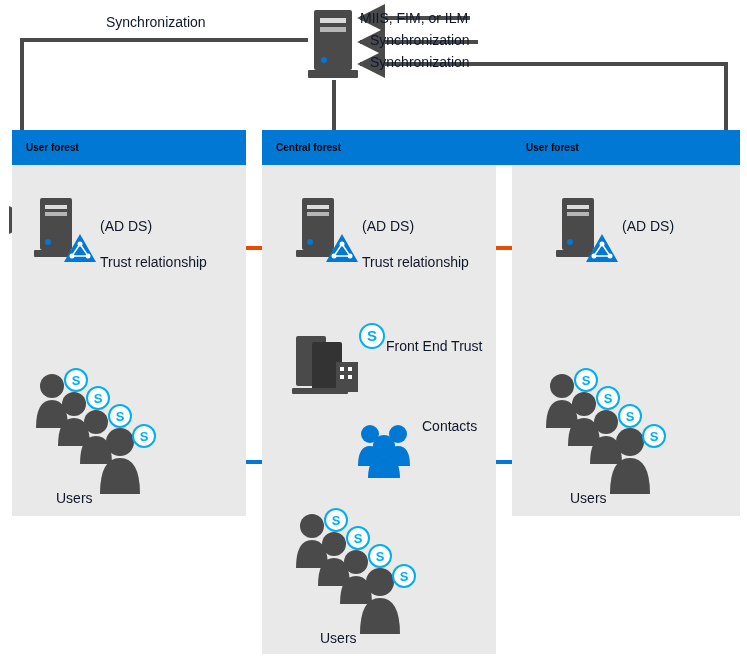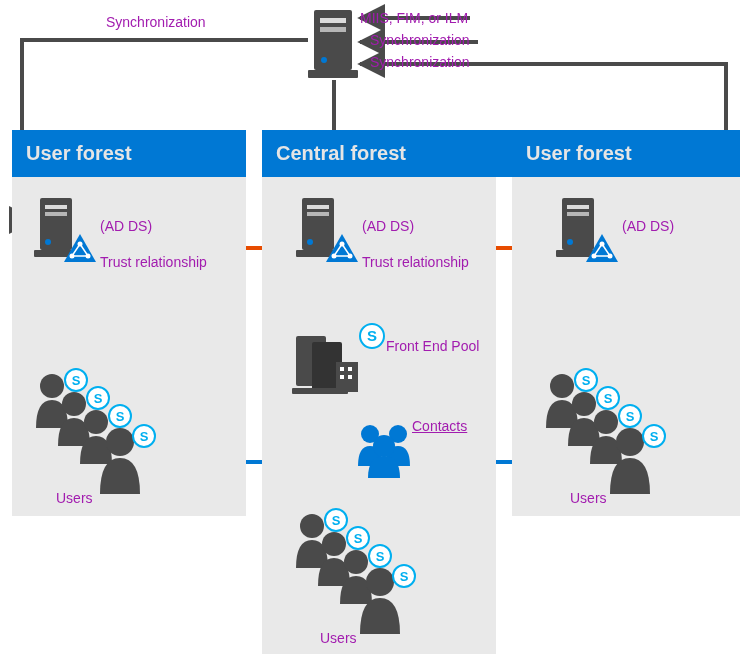--- a/index.html
+++ b/index.html
@@ -1,20 +1,20 @@
 <!DOCTYPE html>
 <html><head>
 <meta charset="utf-8">
 <style>
   * { box-sizing: border-box; }
   body { margin: 0; font-family: "Segoe UI", Arial, sans-serif; font-size: 14px; color: #333; }
   .canvas { position: relative; width: 747px; height: 664px; background: #fff; }
   .forest-box { position: absolute; background: #e9e9e9; }
-  .forest-header { position: absolute; background: #0078d4; color: #e5e5e5; font-weight: 600; padding: 12px 14px; font-size: 20px; }
-  .label { position: absolute; color: #a21caf; }
+  .forest-header { position: absolute; background: #0078d4; color: #000000; font-weight: 600; padding: 12px 14px; font-size: 10px; }
+  .label { position: absolute; color: #0f172a; }
   svg.layer { position: absolute; top: 0; left: 0; width: 747px; height: 664px; pointer-events: none; }
   .icon-server { position: absolute; }
   .icon-ad { position: absolute; }
   .icon-users { position: absolute; }
   .icon-pool { position: absolute; }
   .icon-contacts { position: absolute; }
 </style>
 </head>
 <body>
 
@@ -156,35 +156,35 @@
       <rect x="48" y="43" width="4" height="4" fill="#fff"></rect>
         <rect x="56" y="43" width="4" height="4" fill="#fff"></rect>
     </svg>
   </div>
   <div style="position:absolute; left:358px; top:322px;">
     <svg width="28" height="28">
         <circle cx="14" cy="14" r="12" fill="#fff" stroke="#00aff0" stroke-width="2"></circle>
         <text x="14" y="19" text-anchor="middle" font-size="15" font-weight="700" fill="#00aff0">S</text>
       </svg>
   </div>
-  <div class="label" style="left:386px; top:338px;">Front End Pool</div>
+  <div class="label" style="left:386px; top:338px;">Front End Trust</div>
 
   <div class="icon-contacts" style="left:352px; top:420px;">
     <svg width="68" height="58">
       <g fill="#0078d4">
         <circle cx="18" cy="14" r="9"></circle>
           <path d="M6 46 Q6 26 18 26 Q30 26 30 46 Z"></path>
         <circle cx="46" cy="14" r="9"></circle>
           <path d="M34 46 Q34 26 46 26 Q58 26 58 46 Z"></path>
         <circle cx="32" cy="26" r="11"></circle>
           <path d="M16 58 Q16 36 32 36 Q48 36 48 58 Z"></path>
       </g>
     </svg>
   </div>
-  <div class="label" style="left:412px; top:418px;text-decoration:underline;">Contacts</div>
+  <div class="label" style="left:422px; top:418px;">Contacts</div>
 
   <div class="icon-users" style="left:30px; top:368px;">
     <svg width="140" height="130">
       <g fill="#4a4a4a">
         <g transform="translate(0,0)">
             <circle cx="22" cy="18" r="12"></circle>
             <path d="M6 60 Q6 32 22 32 Q38 32 38 60 Z"></path>
           </g>
         <g transform="translate(22,18)">
             <circle cx="22" cy="18" r="12"></circle>

